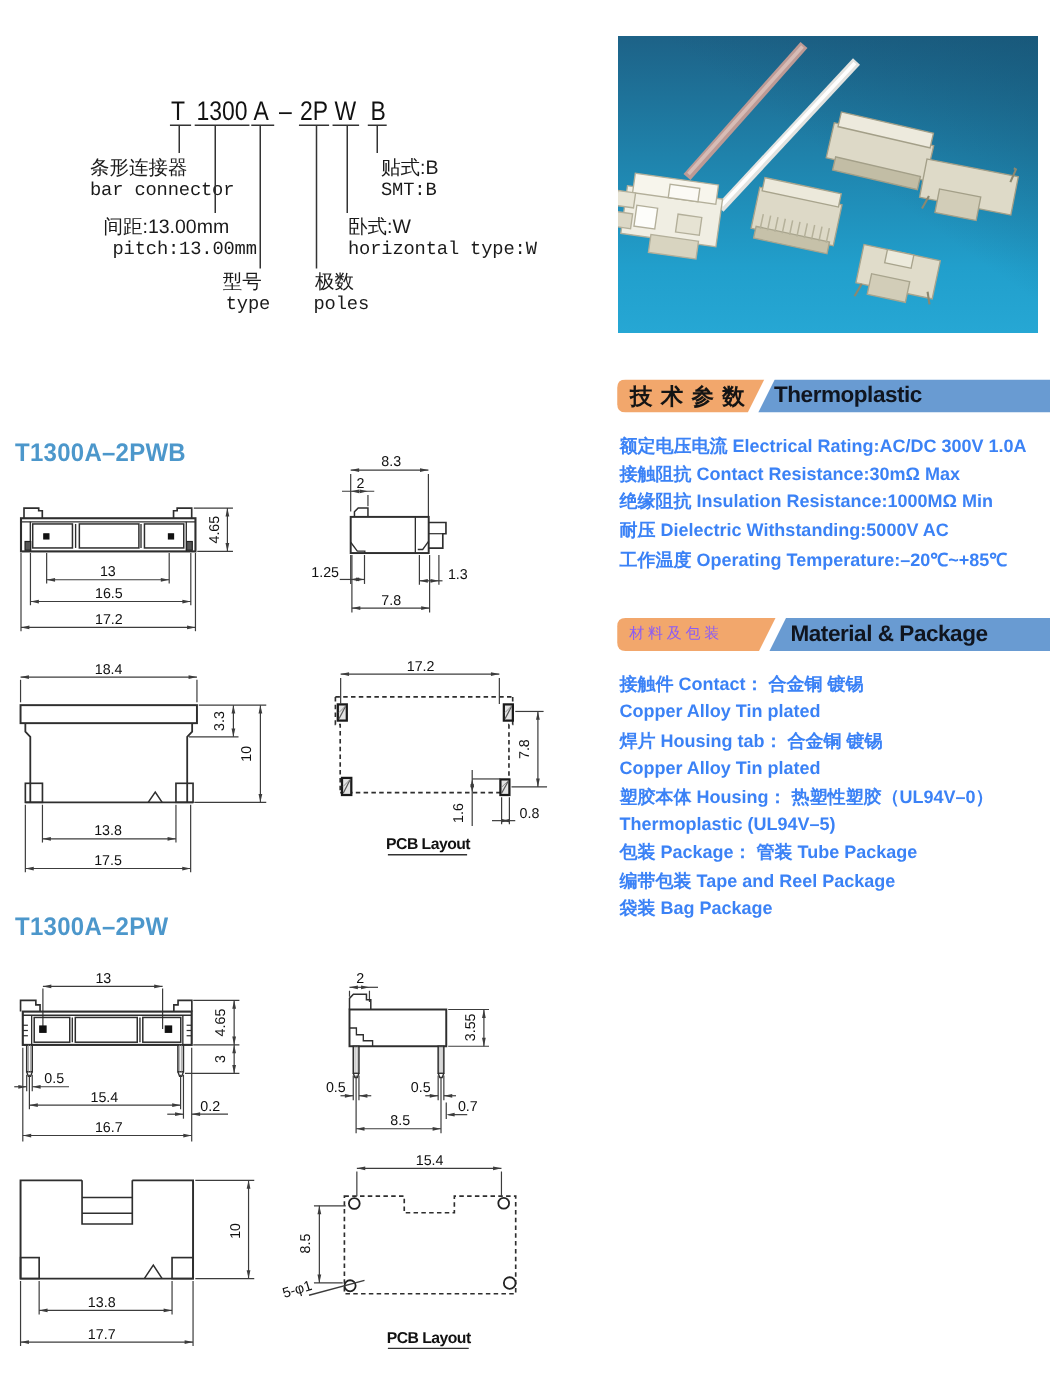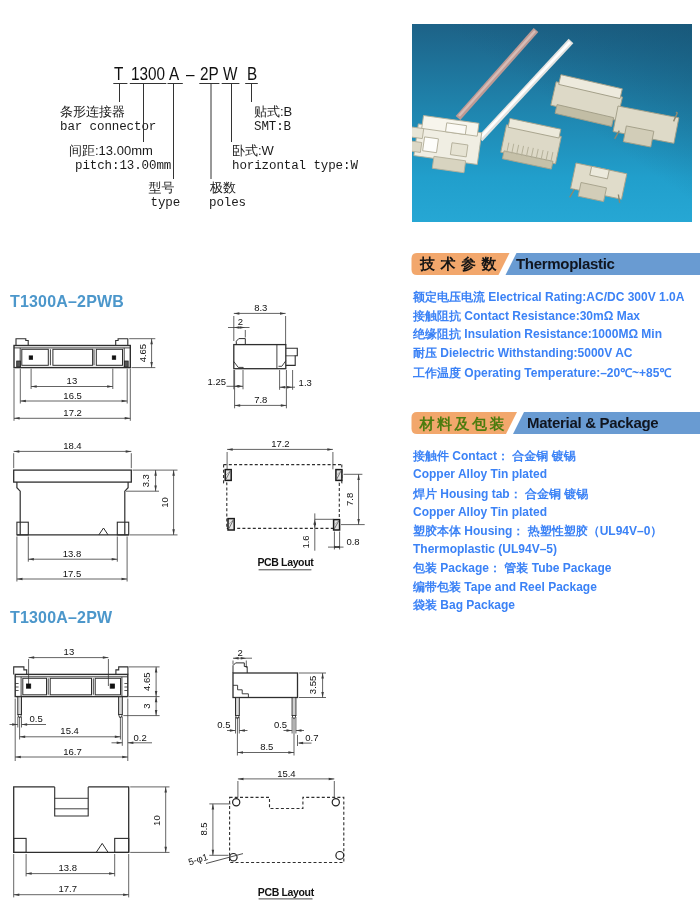--- a/index.html
+++ b/index.html
@@ -97,21 +97,21 @@
 <svg class="abs" style="left:410px;top:253px;" width="290" height="22">
   <path d="M7,0 H99.5 L88.5,22 H7 Q1.5,22 1.5,16.5 V5.5 Q1.5,0 7,0" fill="#f2a76c"></path>
   <path d="M106.5,0 H290 V22 H95.5 Z" fill="#699bd2"></path>
 </svg>
 <div class="abs" style="left:420px;top:255px;font-size:15px;font-weight:bold;color:#141414;letter-spacing:5.5px;text-align:right;">技术参数</div>
 <div class="abs" style="left:516px;top:255px;font-size:15px;letter-spacing:-0.3px;font-weight:bold;color:#10151f;">Thermoplastic</div>
 <svg class="abs" style="left:410px;top:412px;" width="290" height="22">
   <path d="M7,0 H107 L96,22 H7 Q1.5,22 1.5,16.5 V5.5 Q1.5,0 7,0" fill="#f2a76c"></path>
   <path d="M114,0 H290 V22 H103 Z" fill="#699bd2"></path>
 </svg>
-<div class="abs" style="left:419.5px;top:415px;font-size:15px;font-weight:bold;color:#4d7c0f;letter-spacing:2.5px;">材料及包装</div>
+<div class="abs" style="left:419.5px;top:415px;font-size:10px;font-weight:normal;color:#8b5cf6;letter-spacing:2.5px;">材料及包装</div>
 <div class="abs" style="left:527px;top:414px;font-size:15px;letter-spacing:-0.3px;font-weight:bold;color:#10151f;">Material &amp; Package</div>
 
 <div class="abs spec" style="left:413px;top:289px;">额定电压电流 Electrical Rating:AC/DC 300V 1.0A</div>
 <div class="abs spec" style="left:413px;top:307.7px;">接触阻抗 Contact Resistance:30mΩ Max</div>
 <div class="abs spec" style="left:413px;top:326.4px;">绝缘阻抗 Insulation Resistance:1000MΩ Min</div>
 <div class="abs spec" style="left:413px;top:345.1px;">耐压 Dielectric Withstanding:5000V AC</div>
 <div class="abs spec" style="left:413px;top:363.8px;">工作温度 Operating Temperature:–20℃~+85℃</div>
 
 <div class="abs spec" style="left:413px;top:447.5px;">接触件 Contact： 合金铜 镀锡</div>
 <div class="abs spec" style="left:413px;top:466.5px;">Copper Alloy Tin plated</div>

